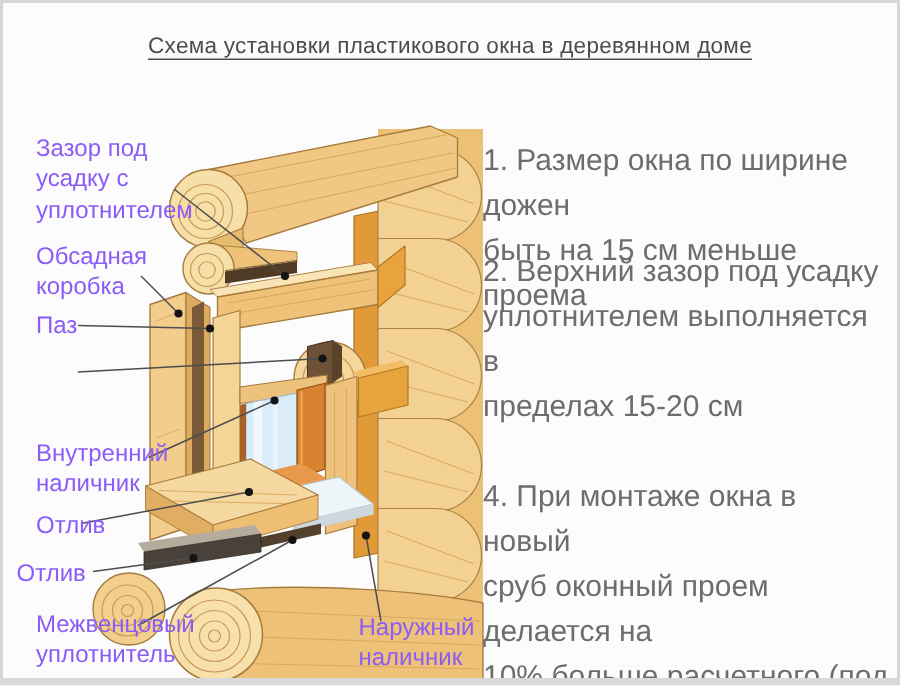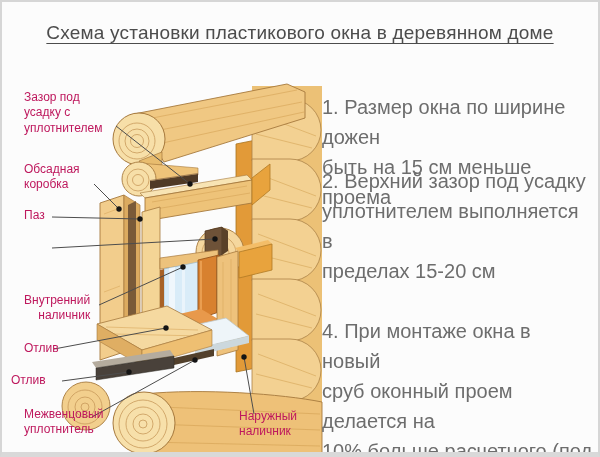--- a/index.html
+++ b/index.html
@@ -3,37 +3,37 @@
 <meta charset="utf-8">
 <style>
   html,body{margin:0;padding:0;background:#ffffff;}
   .frame{
     position:relative;width:600px;height:457px;box-sizing:border-box;
     background:#fcfcfc;border:2px solid #d6d6d6;border-bottom:5px solid #d9d9d9;
     font-family:"Liberation Sans","DejaVu Sans",sans-serif;overflow:hidden;
   }
   .title{
     position:absolute;top:20px;left:0;right:0;margin:0;text-align:center;
-    font-size:19px;font-weight:400;color:#4c4c4c;letter-spacing:.2px;
+    font-size:15px;font-weight:400;color:#4c4c4c;letter-spacing:.2px;
     text-decoration:underline;text-underline-offset:4px;
   }
   .diagram-svg{position:absolute;left:0;top:60px;}
   .label{
-    position:absolute;font-size:12px;line-height:1.28;color:#be185d;
+    position:absolute;font-size:16px;line-height:1.28;color:#8b5cf6;
     white-space:pre-line;
   }
   .note{
     position:absolute;left:320px;width:272px;font-size:20px;line-height:1.5;
     color:#6d6d6d;white-space:pre-line;
   }
   .l-zazor{left:22px;top:88px;}
   .l-obsadnaya{left:22px;top:160px;}
   .l-paz{left:22px;top:206px;}
   .l-ship{left:22px;top:237px;}
-  .l-vnutr{left:22px;top:291px;text-align:right;}
+  .l-vnutr{left:22px;top:291px;}
   .l-okno{left:22px;top:339px;}
   .l-otliv{left:9px;top:371px;}
   .l-mezh{left:22px;top:405px;}
   .l-naruzh{left:237px;top:407px;}
   .n-1{top:90px;} .n-2{top:164px;} .n-3{top:252px;} .n-4{top:314px;}
 </style>
 </head>
 <body>
 
 <div class="frame">

